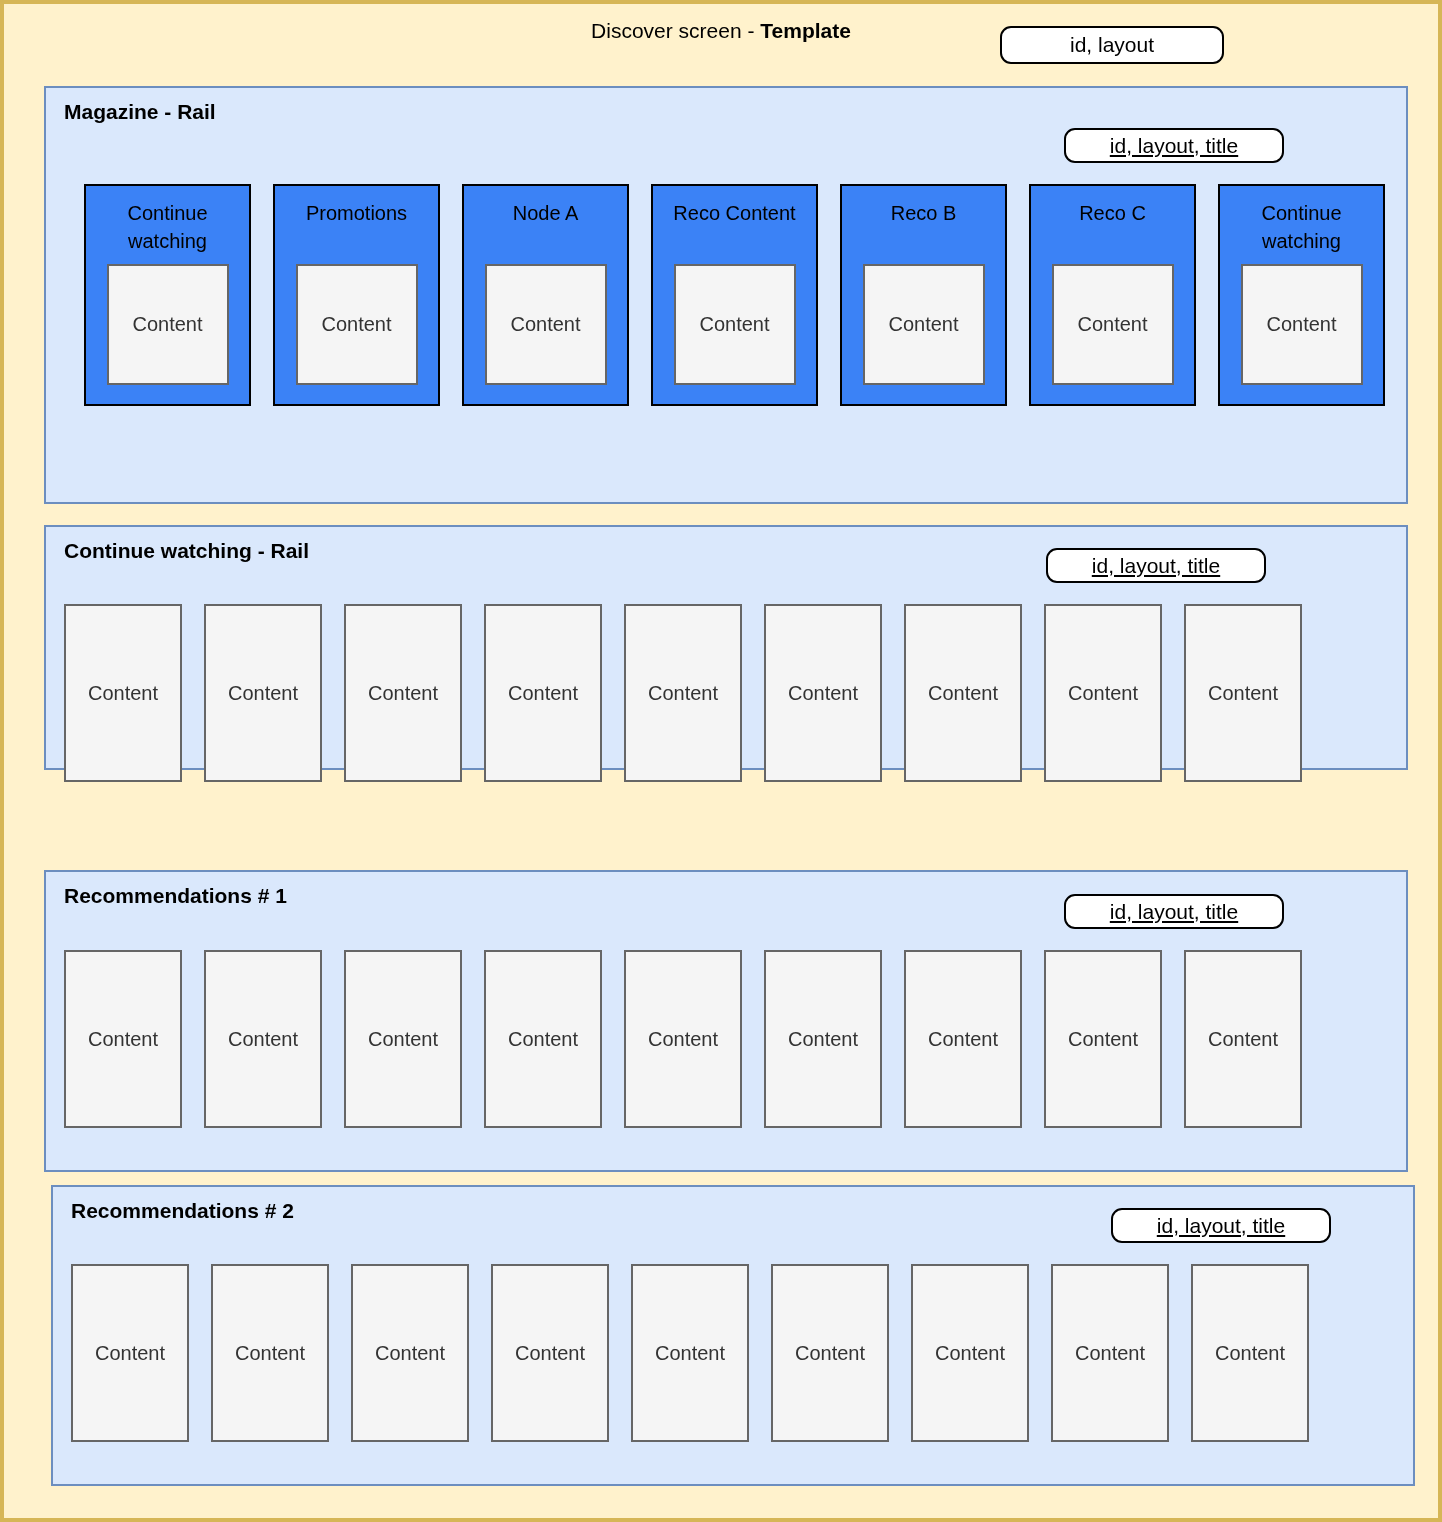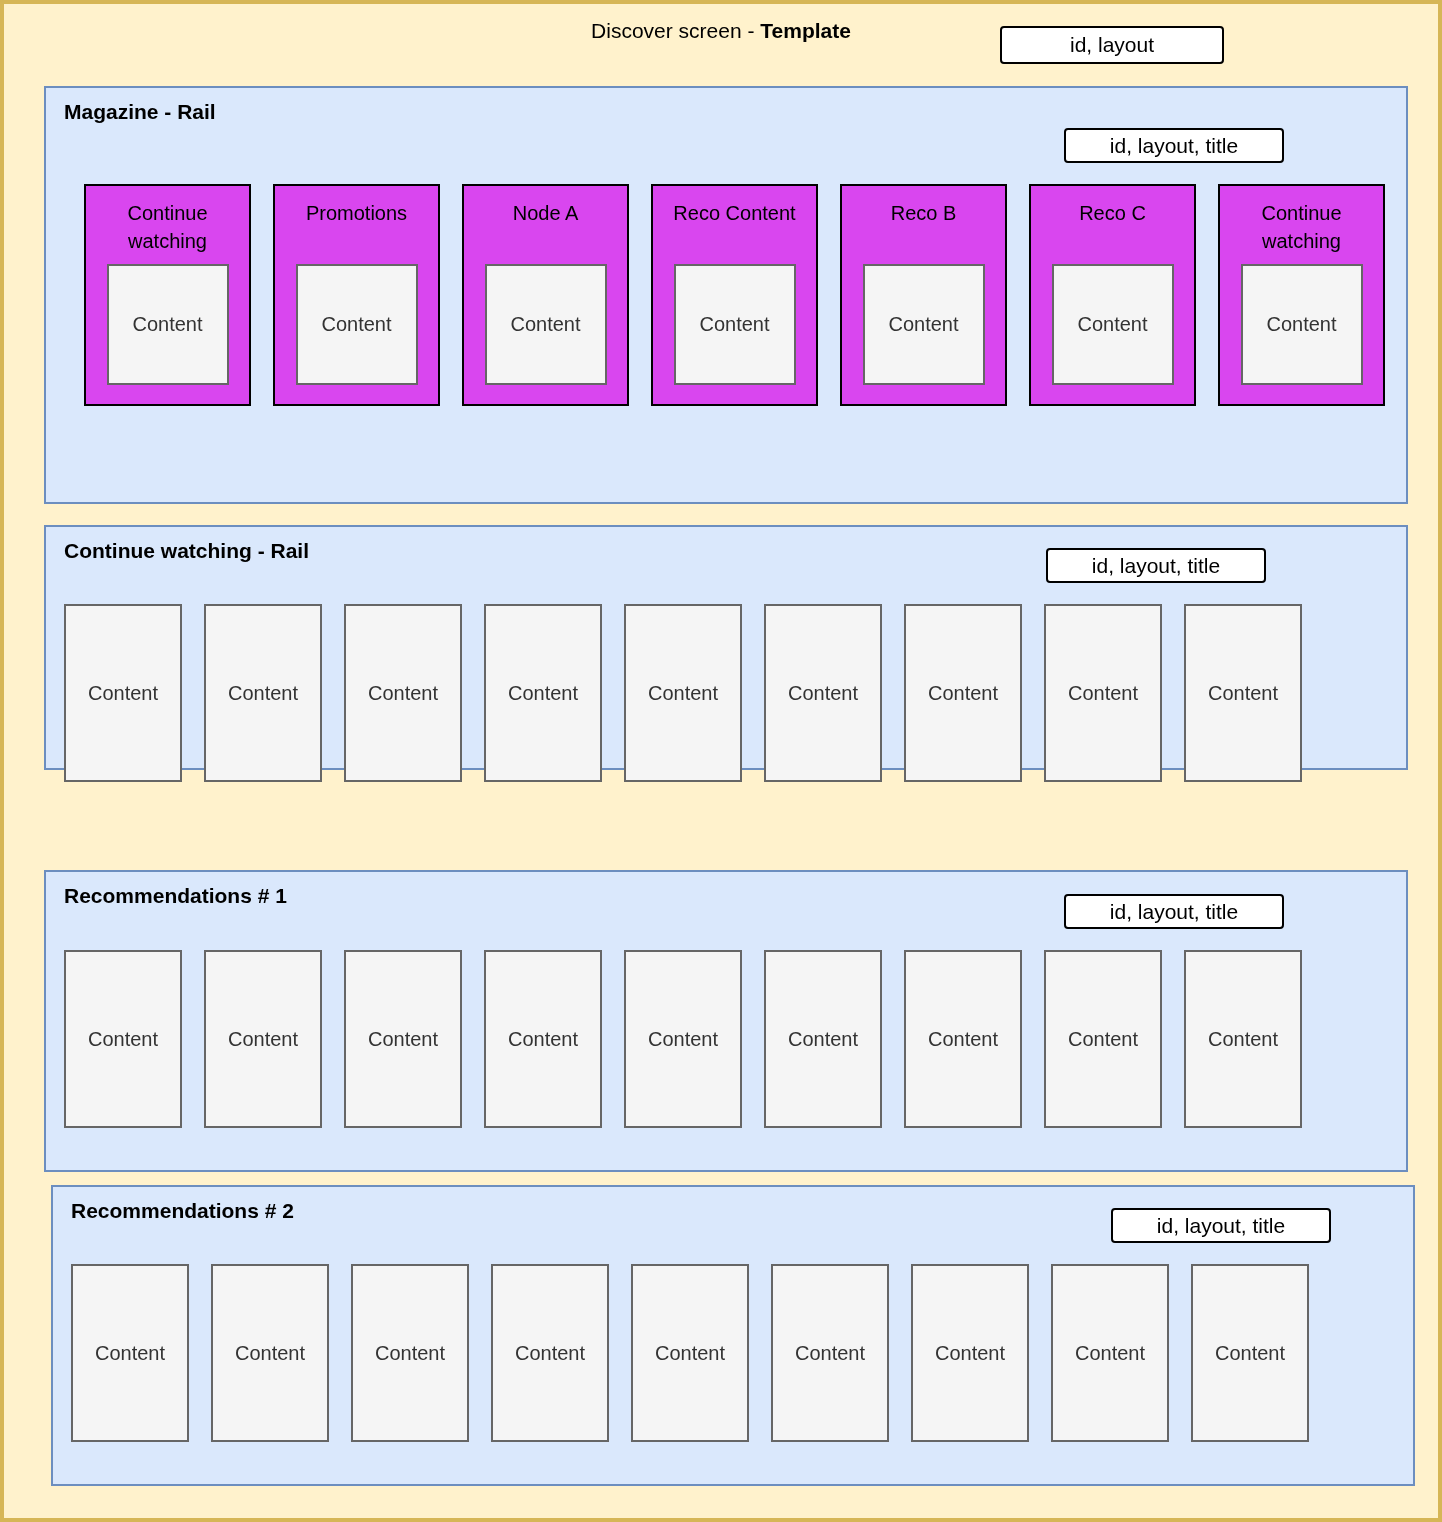--- a/index.html
+++ b/index.html
@@ -17,52 +17,52 @@
   .main-title {
     position: absolute; top: 15px; left: 50%;
     transform: translateX(-50%);
     font-size: 21px; color: #000; white-space: nowrap; text-align: right;
   }
   .main-title b { font-weight: bold; }
   .badge {
     position: absolute;
     background: #ffffff;
     border: 2px solid #000000;
-    border-radius: 4px;
+    border-radius: 11px;
     display: flex; align-items: center; justify-content: center;
     font-size: 21px; color: #000;
   }
   .badge.top { left: 996px; top: 22px; width: 224px; height: 38px; }
   .section {
     position: absolute; left: 40px; width: 1364px;
     background: #dae8fc;
     border: 2px solid #6c8ebf;
   }
   .section-1 { top: 82px;  height: 418px; padding-left: 8px; }
   .section-2 { top: 521px; height: 245px; }
   .section-3 { top: 860px; height: 302px; margin-top: 6px; }
   .section-4 { top: 1181px; height: 301px; margin-left: 7px; }
   .section-title {
     position: absolute; left: 18px; top: 12px;
     font-size: 21px; font-weight: bold; color: #000;
     white-space: nowrap;
   }
-  .section-badge { width: 220px; height: 35px; }
+  .section-badge { width: 220px; height: 35px; text-decoration: underline; }
   .section-1 .section-badge { right: 122px; top: 40px; }
   .section-2 .section-badge { right: 140px; top: 21px; }
   .section-3 .section-badge { right: 122px; top: 22px; }
   .section-4 .section-badge { right: 82px;  top: 21px; }
 
   .cards-row {
     position: absolute; left: 38px; top: 96px;
     display: flex; gap: 22px;
   }
   .mag-card {
     width: 167px; height: 222px;
-    background: #d946ef;
+    background: #3b82f6;
     border: 2px solid #000000;
     position: relative;
   }
   .mag-card-label {
     padding: 13px 14px 0 14px;
     text-align: center;
     font-size: 20px; line-height: 28px; color: #000;
   }
   .mag-content {
     position: absolute; top: 78px; left: 50%;

